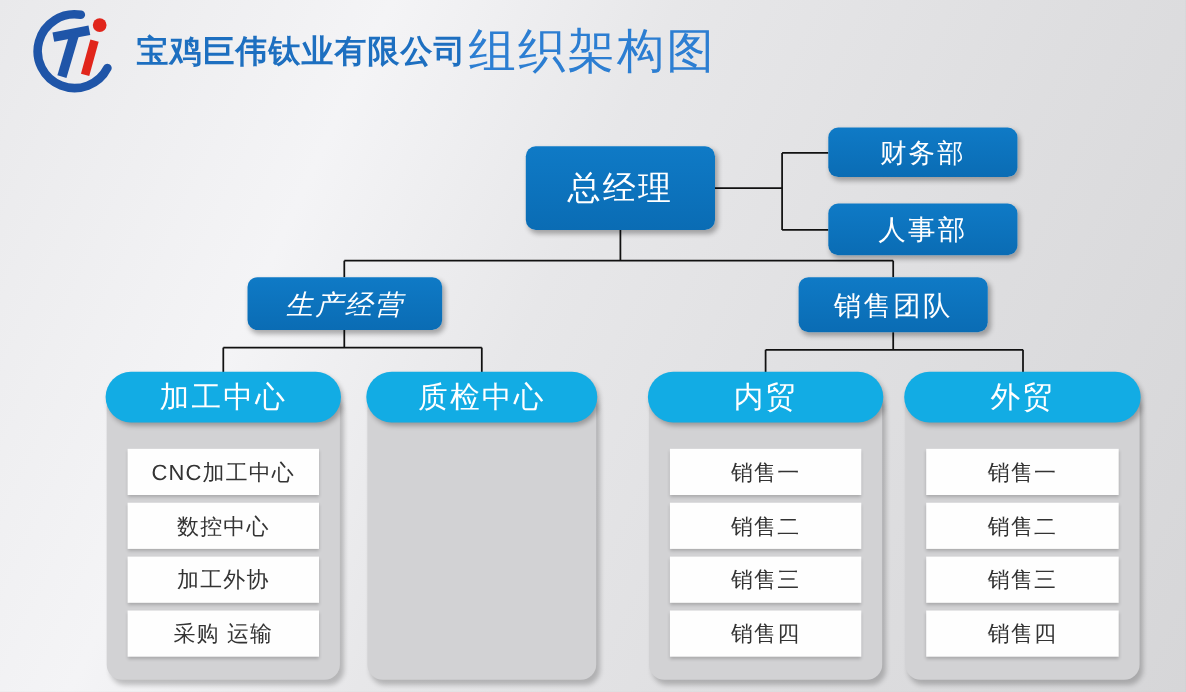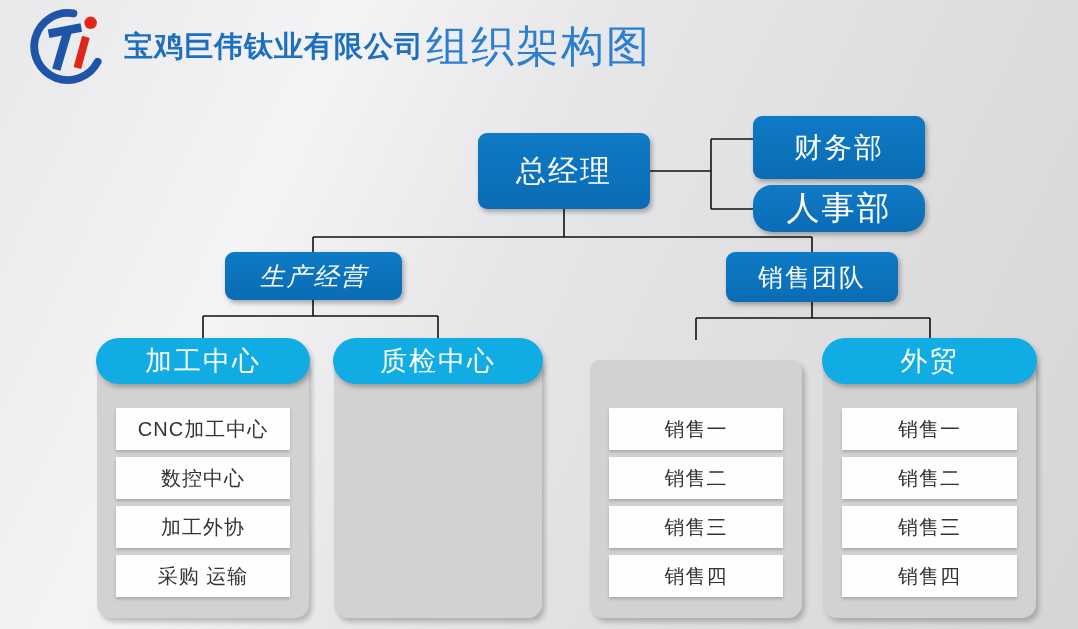--- a/index.html
+++ b/index.html
@@ -34,22 +34,22 @@
   .node{
     position:absolute;z-index:2;
     background:linear-gradient(#0f7ac6,#0a6cb4);
     border-radius:9px;
     box-shadow:2px 3px 5px rgba(0,0,0,.30);
     color:#fff;
     display:flex;align-items:center;justify-content:center;
     letter-spacing:2px;
   }
   #node-root{left:478px;top:133px;width:172px;height:76px;font-size:30px;}
-  #node-finance{left:753px;top:116px;width:172px;height:63px;font-size:28px;}
-  #node-hr{left:753px;top:185px;width:172px;height:47px;font-size:33px;border-radius:19px;}
+  #node-finance{left:753px;top:116px;width:172px;height:45px;font-size:24px;}
+  #node-hr{left:753px;top:185px;width:172px;height:47px;font-size:25px;}
   #node-production{left:225px;top:252px;width:177px;height:48px;font-size:25px;font-style:italic;}
   #node-sales{left:726px;top:252px;width:172px;height:50px;font-size:25px;}
   
   .column{position:absolute;top:338px;height:280px;z-index:2;text-align:center;}
   .col-1{left:96px;width:214px;}
   .col-2{left:333px;width:210px;}
   .col-3{left:589px;width:214px;}
   .col-4{left:822px;width:215px;}
   .panel{
     position:absolute;left:1px;right:1px;top:22px;bottom:0;
@@ -136,20 +136,21 @@
     </div>
   </div>
 
   <div class="column col-2">
     <div class="panel"></div>
     <div class="pill">质检中心</div>
   </div>
 
   <div class="column col-3">
     <div class="panel"></div>
+    <div class="pill">内贸</div>
     <div class="items">
       <div class="item">销售一</div>
       <div class="item">销售二</div>
       <div class="item">销售三</div>
       <div class="item">销售四</div>
     </div>
   </div>
 
   <div class="column col-4">
     <div class="panel"></div>

